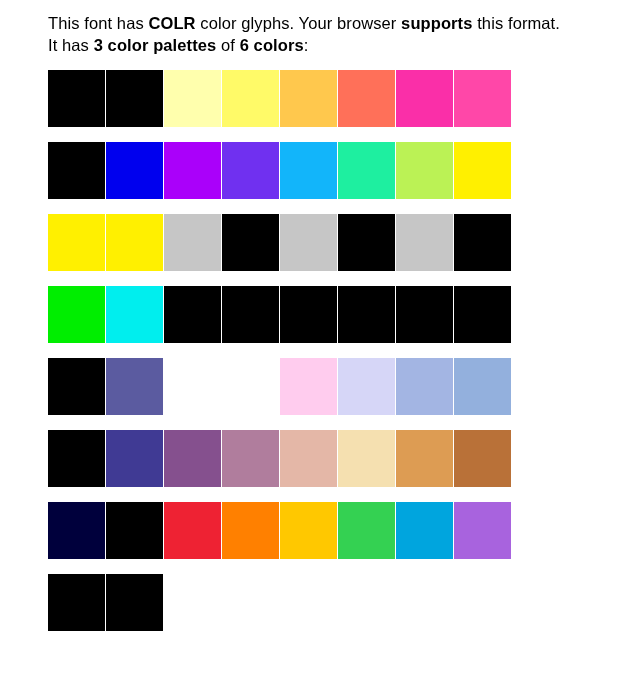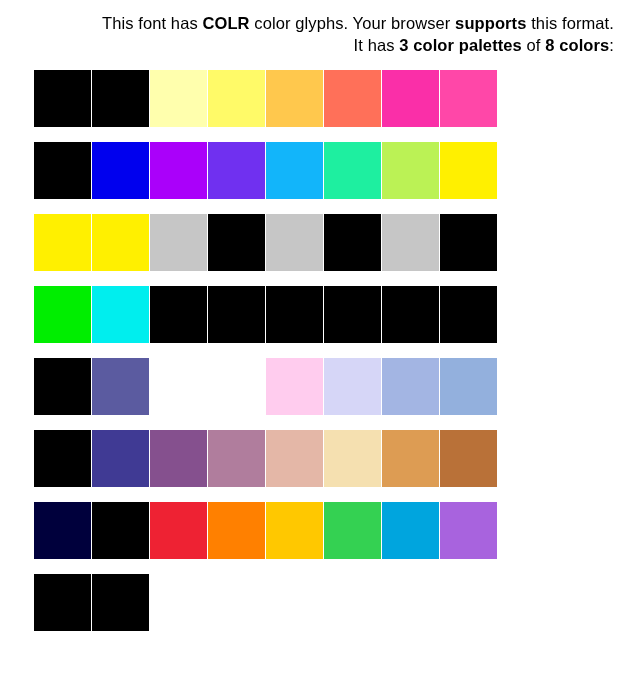--- a/index.html
+++ b/index.html
@@ -8,23 +8,22 @@
     background: #ffffff;
   }
   body {
     width: 641px;
     height: 674px;
     font-family: "Liberation Sans", sans-serif;
     color: #000000;
     overflow: hidden;
   }
   .page {
-    padding: 12px 0 0 34px;
+    padding: 12px 0 0 48px;
     box-sizing: border-box;
-    text-align: right;
   }
   .intro {
     font-size: 16.5px;
     line-height: 22px;
     letter-spacing: 0.1px;
     margin: 0 0 14px 0;
     max-width: 580px;
   }
   .intro b {
     font-weight: bold;
@@ -44,21 +43,21 @@
     flex: 0 0 57px;
   }
 </style>
 </head>
 <body>
 
 <div class="page">
 
   <p class="intro">
     <span>This font has </span><b>COLR</b><span> color glyphs. Your browser </span><b>supports</b><span> this format.</span><br>
-    <span>It has </span><b>3 color palettes</b><span> of </span><b>8 colors</b><span>:</span>
+    <span>It has </span><b>3 color palettes</b><span> of </span><b>6 colors</b><span>:</span>
   </p>
 
   <div class="palettes">
       <div class="palette-row">
         <div class="swatch" style="background: rgb(0, 0, 0);"></div>
         <div class="swatch" style="background: rgb(0, 0, 0);"></div>
         <div class="swatch" style="background: rgb(255, 255, 173);"></div>
         <div class="swatch" style="background: rgb(255, 250, 104);"></div>
         <div class="swatch" style="background: rgb(255, 200, 77);"></div>
         <div class="swatch" style="background: rgb(255, 112, 89);"></div>

